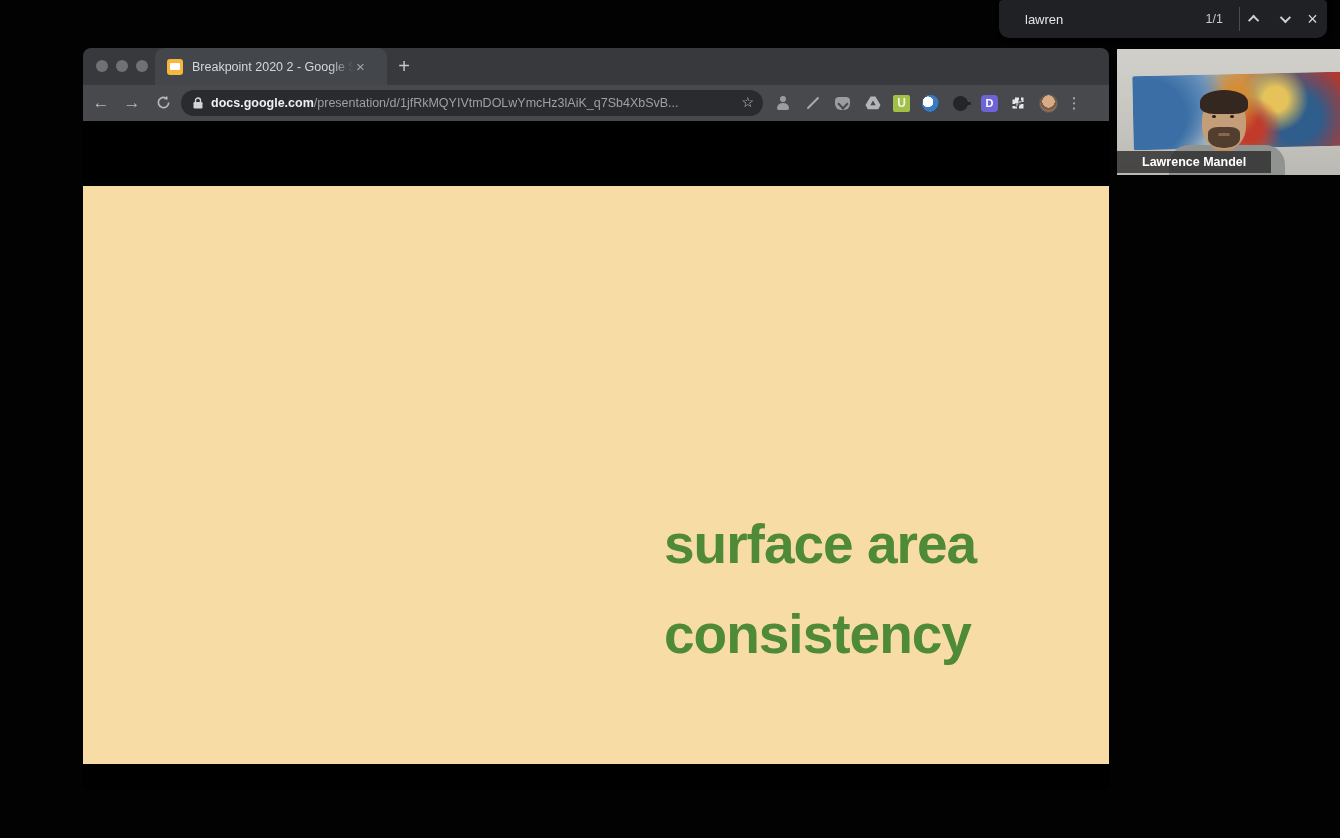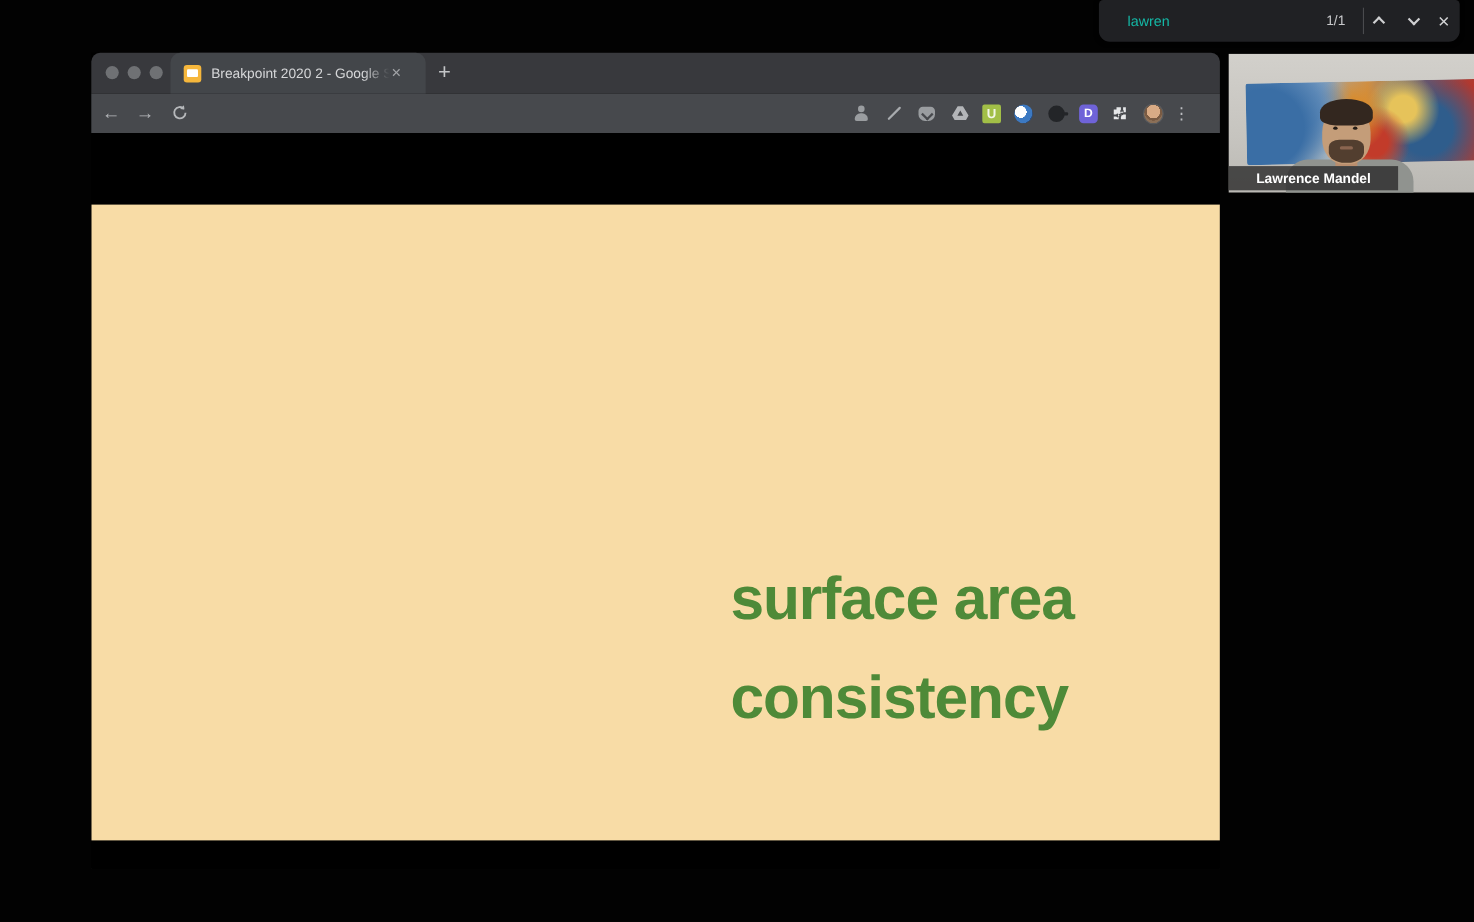--- a/index.html
+++ b/index.html
@@ -50,21 +50,21 @@
   .content-area { position:absolute; left:0; top:73px; width:100%; height:669px; background:#000; overflow:hidden; }
   .slide { position:absolute; left:0; top:65px; width:1026px; height:578px; background:#f8dca6; overflow:hidden; }
   .slide-title { position:absolute; left:173px; top:140px; font-size:56px; font-weight:bold; color:#2e3c96; letter-spacing:-1px; white-space:nowrap; }
   .slide-item { position:absolute; left:581px; font-size:55px; font-weight:bold; color:#4e8a38; letter-spacing:-1px; white-space:nowrap; }
   .slide-item.i0 { top:235px; }
   .slide-item.i1 { top:326px; }
   .slide-item.i2 { top:416px; }
 
   
   .find-bar { position:absolute; left:999px; top:0; width:328px; height:38px; background:#202124; border-radius:4px 4px 10px 10px; display:flex; align-items:center; box-shadow:0 1px 4px rgba(0,0,0,.6); }
-  .find-query { color:#14b8a6; font-size:13px; margin-left:16px;padding-left:10px; }
+  .find-query { color:#e5e5e5; font-size:13px; margin-left:16px;padding-left:10px; }
   .find-count { color:#c8c9cb; font-size:12.5px; margin-left:auto; margin-right:16px; }
   .find-divider { width:1px; height:24px; background:#4a4b4e; }
   .find-btn { width:29px; height:38px; display:flex; align-items:center; justify-content:center; }
   .chev { width:8px; height:8px; border-left:2px solid #cfd0d2; border-top:2px solid #cfd0d2; }
   .chev.up { transform:rotate(45deg) translateY(2px); }
   .chev.down { transform:rotate(225deg) translateY(2px); }
   .find-close { color:#d2d3d5; font-size:18px; line-height:18px; }
 
   
   .video-tile { position:absolute; left:1117px; top:49px; width:223px; height:126px; overflow:hidden; background:linear-gradient(180deg,#d2d0cb 0%,#c6c4bf 60%,#bbb9b4 100%); }
@@ -115,20 +115,30 @@
 
     <div class="toolbar">
       <div class="nav-btn">←</div>
       <div class="nav-btn">→</div>
       <div class="nav-btn">
         <svg width="15" height="15" viewBox="0 0 16 16">
             <path d="M13.5 8a5.5 5.5 0 1 1-1.6-3.9" fill="none" stroke="#b6b8bb" stroke-width="1.8"></path>
             <path d="M12 0.8 L12.3 4.9 L8.2 4.4 Z" fill="#b6b8bb"></path>
           </svg>
       </div>
+      <div class="address-bar">
+        <span class="lock-icon">
+          <svg width="10" height="12" viewBox="0 0 10 12">
+              <rect x="0.5" y="5" width="9" height="6.5" rx="1.2" fill="#d2d4d6"></rect>
+              <path d="M2.5 5V3.5a2.5 2.5 0 0 1 5 0V5" fill="none" stroke="#d2d4d6" stroke-width="1.4"></path>
+            </svg>
+        </span>
+        <span class="url-text"><span class="url-domain">docs.google.com</span><span class="url-path">/presentation/d/1jfRkMQYIVtmDOLwYmcHz3lAiK_q7Sb4XbSvB...</span></span>
+        <span class="star-btn">☆</span>
+      </div>
       <div class="ext-row">
         <div class="ext">
             <span class="ext-person"></span>
           </div>
         <div class="ext">
             <span class="ext-pencil"></span>
           </div>
         <div class="ext">
             <span class="ext-pocket"></span>
           </div>

